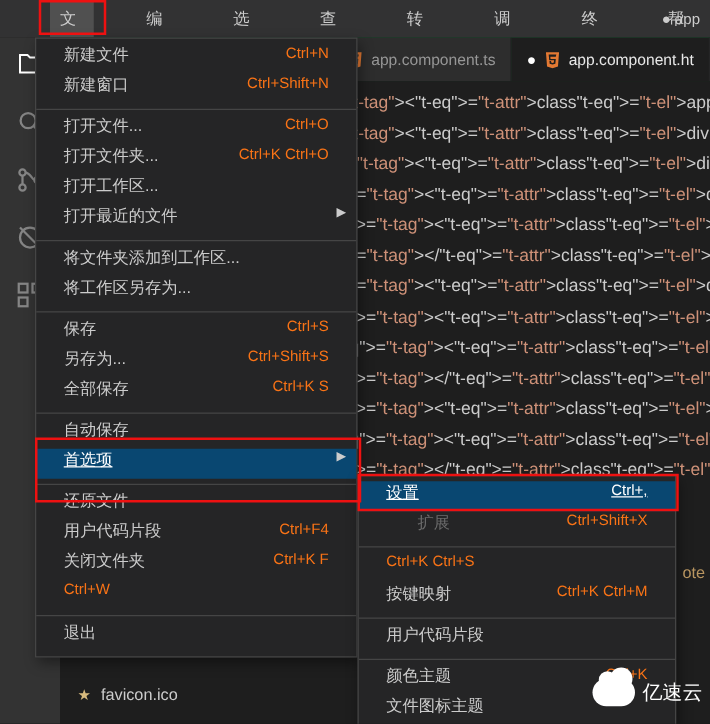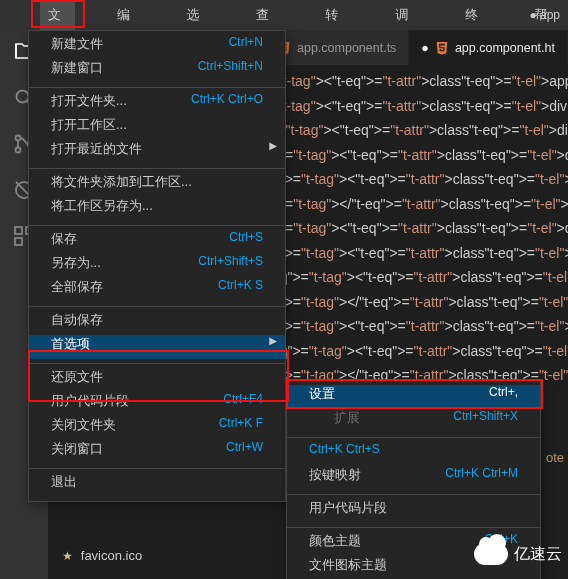--- a/index.html
+++ b/index.html
@@ -25,22 +25,22 @@
   .gutter { width:50px; text-align:right; color:#858585; padding-right:16px; line-height:24.5px; padding-top:4px;}
   .code { flex:1; white-space:pre; line-height:24.5px; padding-top:4px; overflow:hidden;}
   .t-str { color:#ce9178; }
   
   .menu { position:absolute; background:#252526; box-shadow: 2px 4px 10px rgba(0,0,0,.4); border:1px solid #454545; font-size:13px; color:#ccc; }
   .menu1 { left:28px; top:30px; width:258px; }
   .menu2 { left:286px; top:380px; width:255px; }
   .mrow { display:flex; align-items:flex-start; height:24px; padding:0 22px 0 22px; position:relative;}
   .mrow.spacer { height:4px; }
   .mrow .lbl { flex:1; }
-  .mrow .sc  { color:#0ea5e9; font-size:12px; }
-  .mrow.hover { background:#094771; color:#fff; }
+  .mrow .sc  { color:#f97316; font-size:12px; }
+  .mrow.hover { background:#094771; color:#fff;text-decoration:underline; }
   .mrow.hover .sc { color:#fff; }
   .mrow.dim { color:#6b6b6b;margin-left:25px; }
   .mrow .chev { position:absolute; right:8px; font-size:10px; color:#ccc;}
   .sep { height:1px; background:#454545; margin:4px 0;}
   
   .hl { position:absolute; border:2px solid #e11; pointer-events:none; }
   .hl1 { left:31px; top:0px; width:54px; height:28px; }
   .hl2 { left:28px; top:350px; width:261px; height:52px; }
   .hl3 { left:286px; top:379px; width:257px; height:30px; }
   
@@ -148,20 +148,24 @@
     <div class="mrow">
       <span class="lbl">新建文件</span>
       <span class="sc">Ctrl+N</span>
     </div>
     <div class="mrow">
       <span class="lbl">新建窗口</span>
       <span class="sc">Ctrl+Shift+N</span>
     </div>
     <div class="sep"></div>
     <div class="mrow">
+      <span class="lbl">打开文件...</span>
+      <span class="sc">Ctrl+O</span>
+    </div>
+    <div class="mrow">
       <span class="lbl">打开文件夹...</span>
       <span class="sc">Ctrl+K Ctrl+O</span>
     </div>
     <div class="mrow">
       <span class="lbl">打开工作区...</span>
     </div>
     <div class="mrow">
       <span class="lbl">打开最近的文件</span>
       <span class="chev">▶</span>
     </div>
@@ -199,21 +203,20 @@
     </div>
     <div class="mrow">
       <span class="lbl">用户代码片段</span>
       <span class="sc">Ctrl+F4</span>
     </div>
     <div class="mrow">
       <span class="lbl">关闭文件夹</span>
       <span class="sc">Ctrl+K F</span>
     </div>
     <div class="mrow">
-      <span class="lbl">关闭窗口</span>
       <span class="sc">Ctrl+W</span>
     </div>
     <div class="sep"></div>
     <div class="mrow">
       <span class="lbl">退出</span>
     </div>
     <div class="mrow spacer"></div>
   </div>
 
 <div class="menu menu2" id="menu2">

